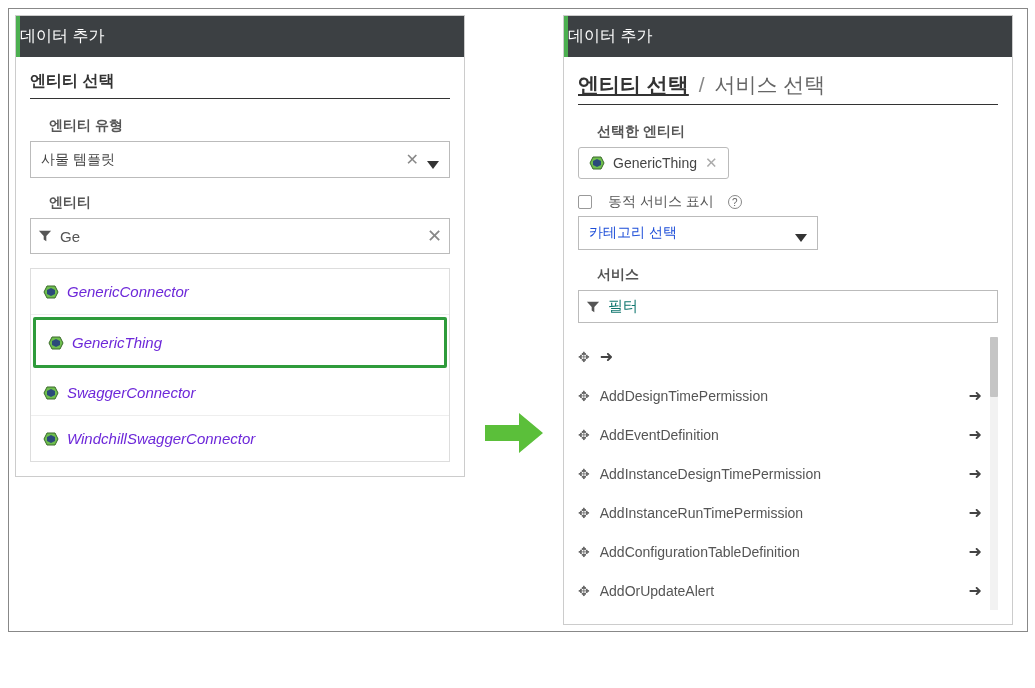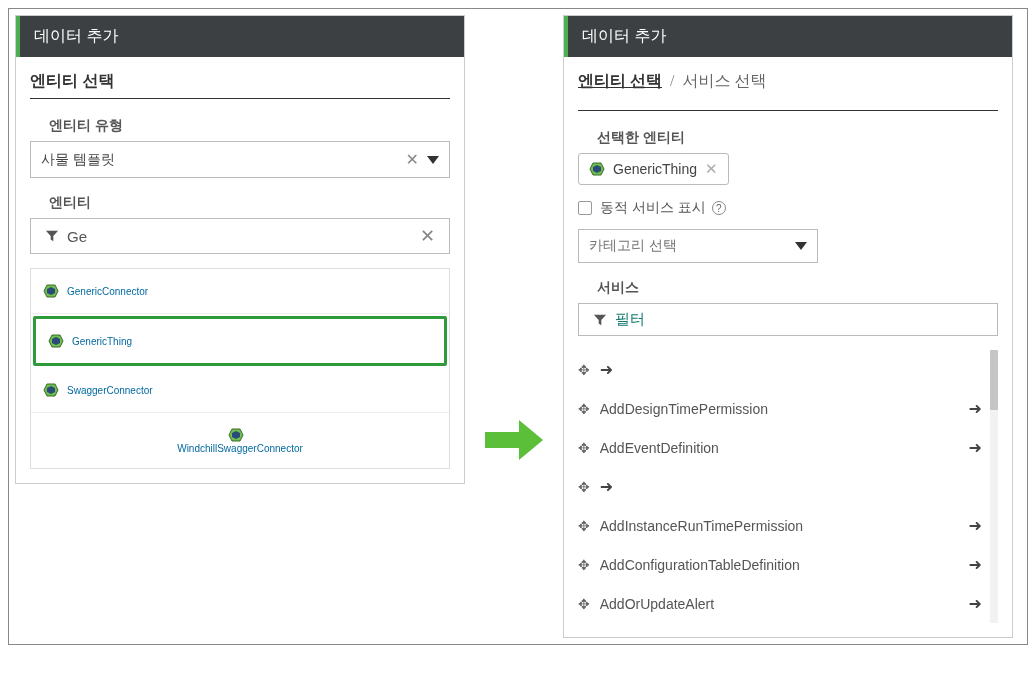--- a/index.html
+++ b/index.html
@@ -21,65 +21,64 @@
   width: 1020px;
 }
 .panel {
   border: 1px solid #ccc;
   background: #fff;
   width: 450px;
 }
 .panel-header {
   background: #3c4043;
   color: #fff;
-  padding: 10px 14px;
+  padding: 10px 0;
   font-size: 16px;
   border-left: 4px solid #4caf50;
   font-weight: 500;
 }
 .panel-body {
   padding: 14px;
 }
 .section-title {
   font-size: 16px;
   font-weight: 700;
   color: #333;
   padding-bottom: 6px;
   border-bottom: 1px solid #333;
   margin-bottom: 18px;
 }
 .breadcrumb {
-  font-size: 16px;
+  font-size: 21px;
   font-weight: 400;
   color: #666;
-  padding-bottom: 18px;
+  padding-bottom: 5px;
   border-bottom: 1px solid #333;
   margin-bottom: 18px;
-  font-family: Liberation Serif, serif;
 }
 .breadcrumb .bc-link {
   font-weight: 700;
   color: #333;
   text-decoration: underline;
 }
 .breadcrumb .sep {
   margin: 0 4px;
   color: #888;
 }
 .label {
   font-size: 14px;
   color: #555;
   font-weight: 600;
   margin-bottom: 6px;
   margin-left: 19px;
 }
 .select-box {
   border: 1px solid #bbb;
   display: flex;
-  align-items: center;
+  align-items: flex-end;
   padding: 8px 10px;
   font-size: 14px;
   color: #444;
   margin-bottom: 16px;
   cursor: pointer;
 }
 .select-box .value {
   flex: 1;
 }
 .select-box .clear-x {
@@ -90,27 +89,27 @@
 .select-box .caret {
   border-left: 6px solid transparent;
   border-right: 6px solid transparent;
   border-top: 8px solid #333;
 }
 .select-box.small {
   width: 240px;
   padding: 7px 10px;
 }
 .select-box .placeholder {
-  color: #737373;
+  color: #1d4ed8;
 }
 .filter-box {
   border: 1px solid #bbb;
   display: flex;
   align-items: center;
-  padding: 6px 14px;
+  padding: 6px 7px;
   font-size: 15px;
   color: #555;
 }
 .filter-box .funnel-ic {
   width: 14px;
   margin-right: 8px;
   display: flex;
   align-items: center;
 }
 .filter-box .input-val {
@@ -120,30 +119,30 @@
   color: #888;
   font-size: 18px;
 }
 .dropdown {
   border: 1px solid #ddd;
   margin-top: 14px;
   background: #fff;
 }
 .dropdown-item {
   padding: 14px 12px;
-  font-size: 10px;
-  color: #0369a1;
+  font-size: 15px;
+  color: #6d28d9;
   border-bottom: 1px solid #eee;
   display: flex;
   align-items: center;
   cursor: pointer;
+  font-style: italic;
 }
 .dropdown-item:last-child {
   border-bottom: none;
-  flex-direction: column;
 }
 .dropdown-item.selected {
   border: 3px solid #2e9b3b;
   border-radius: 2px;
   margin: 2px;
 }
 .ent-icon {
   display: inline-block;
   margin-right: 8px;
   position: relative;
@@ -168,21 +167,22 @@
   color: #aaa;
   margin-left: 8px;
   font-size: 15px;
   cursor: pointer;
 }
 .checkbox-row {
   display: flex;
   align-items: center;
   font-size: 14px;
   color: #555;
-  margin-bottom: 12px;
+  margin-bottom: 5px;
+  gap: 8px;
 }
 .checkbox-row .cb {
   width: 14px;
   height: 14px;
   border: 1px solid #999;
   border-radius: 2px;
   margin-right: 8px;
 }
 .checkbox-row .help {
   width: 14px;
@@ -376,20 +376,21 @@
             <span class="name">AddDesignTimePermission</span>
             <span class="arrow-r">➜</span>
           </div>
           <div class="service-item">
             <span class="drag-ic">✥</span>
             <span class="name">AddEventDefinition</span>
             <span class="arrow-r">➜</span>
           </div>
           <div class="service-item">
             <span class="drag-ic">✥</span>
+            <span class="name">AddInstanceDesignTimePermission</span>
             <span class="arrow-r">➜</span>
           </div>
           <div class="service-item">
             <span class="drag-ic">✥</span>
             <span class="name">AddInstanceRunTimePermission</span>
             <span class="arrow-r">➜</span>
           </div>
           <div class="service-item">
             <span class="drag-ic">✥</span>
             <span class="name">AddConfigurationTableDefinition</span>

